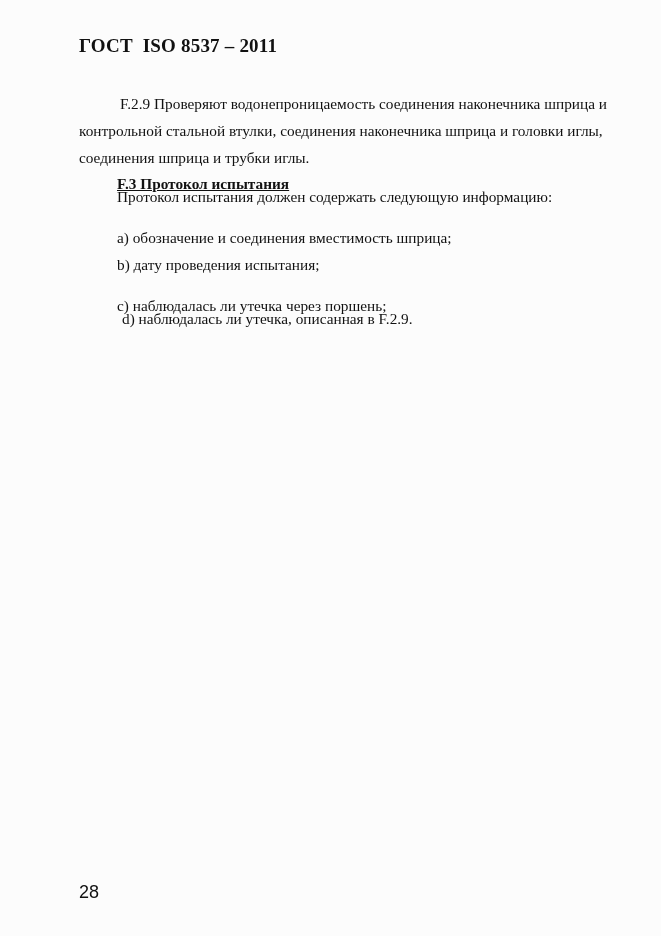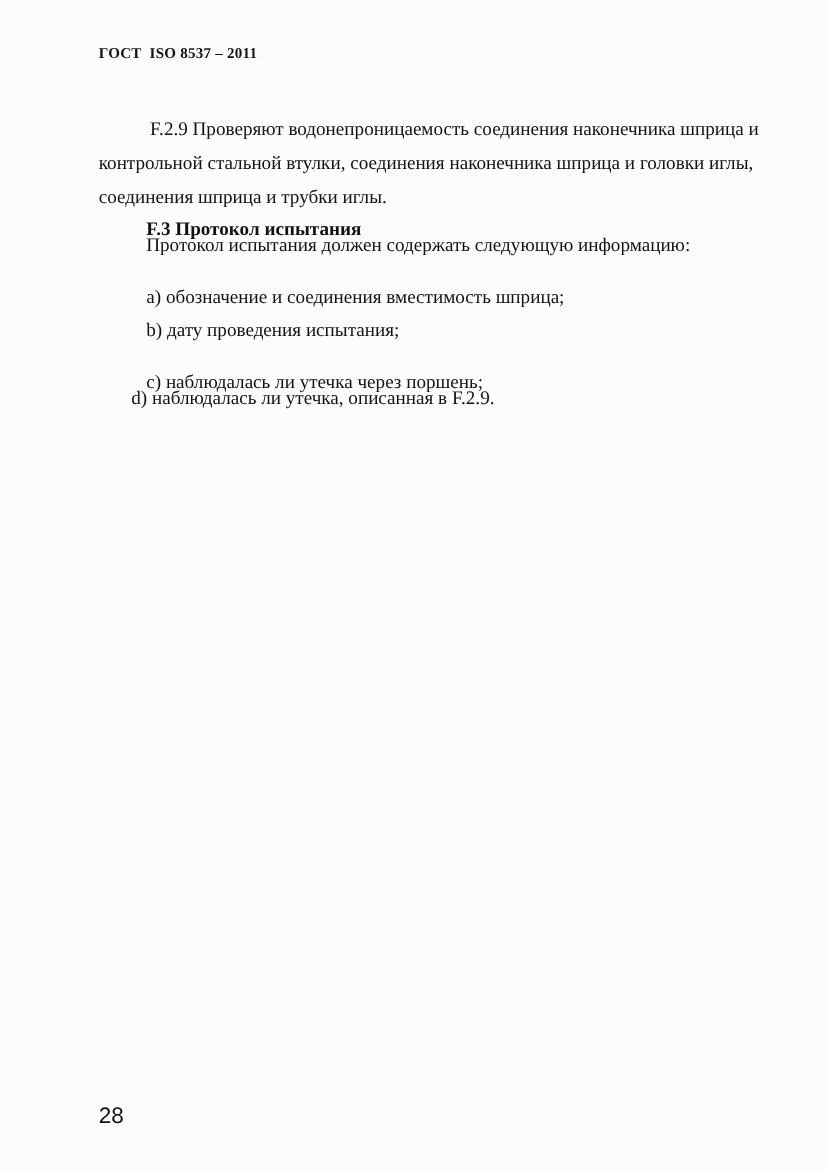--- a/index.html
+++ b/index.html
@@ -12,32 +12,32 @@
       height: 936px;
       position: relative;
       overflow: hidden;
       font-family: "Liberation Serif", "DejaVu Serif", serif;
       color: #111;
     }
     .header {
       position: absolute;
       left: 79px;
       top: 35px;
-      font-size: 12px;
+      font-size: 19px;
       font-weight: bold;
       letter-spacing: 0.2px;
       white-space: pre;
     }
     .line {
       position: absolute;
       font-size: 15.3px;
       white-space: nowrap;
       line-height: 20px;
     }
-    .bold { font-weight: bold; }
+    .bold { font-weight: bold; text-decoration: underline; }
     .page-num {
       position: absolute;
       left: 79px;
       top: 882px;
       font-family: "Liberation Sans", "DejaVu Sans", sans-serif;
       font-size: 18px;
     }
   </style>
 </head>
 <body>
@@ -49,16 +49,16 @@
   <div class="line" style="left:79px; top:121px;">контрольной стальной втулки, соединения наконечника шприца и головки иглы,</div>
   <div class="line" style="left:79px; top:148px;">соединения шприца и трубки иглы.</div>
 </div>
 
 <div>
   <div class="line bold" style="left:117px; top:174px;">F.3 Протокол испытания</div>
   <div class="line" style="left:117px; top:187px;">Протокол испытания должен содержать следующую информацию:</div>
   <div class="line" style="left:117px; top:228px;">a) обозначение и соединения вместимость шприца;</div>
   <div class="line" style="left:117px; top:255px;text-align:center;">b) дату проведения испытания;</div>
   <div class="line" style="left:117px; top:296px;">c) наблюдалась ли утечка через поршень;</div>
-  <div class="line" style="left:105px; top:309px;">d) наблюдалась ли утечка, описанная в F.2.9.</div>
+  <div class="line" style="left:122px; top:309px;">d) наблюдалась ли утечка, описанная в F.2.9.</div>
 </div>
 
 <div class="page-num">28</div>
 
 </body></html>

